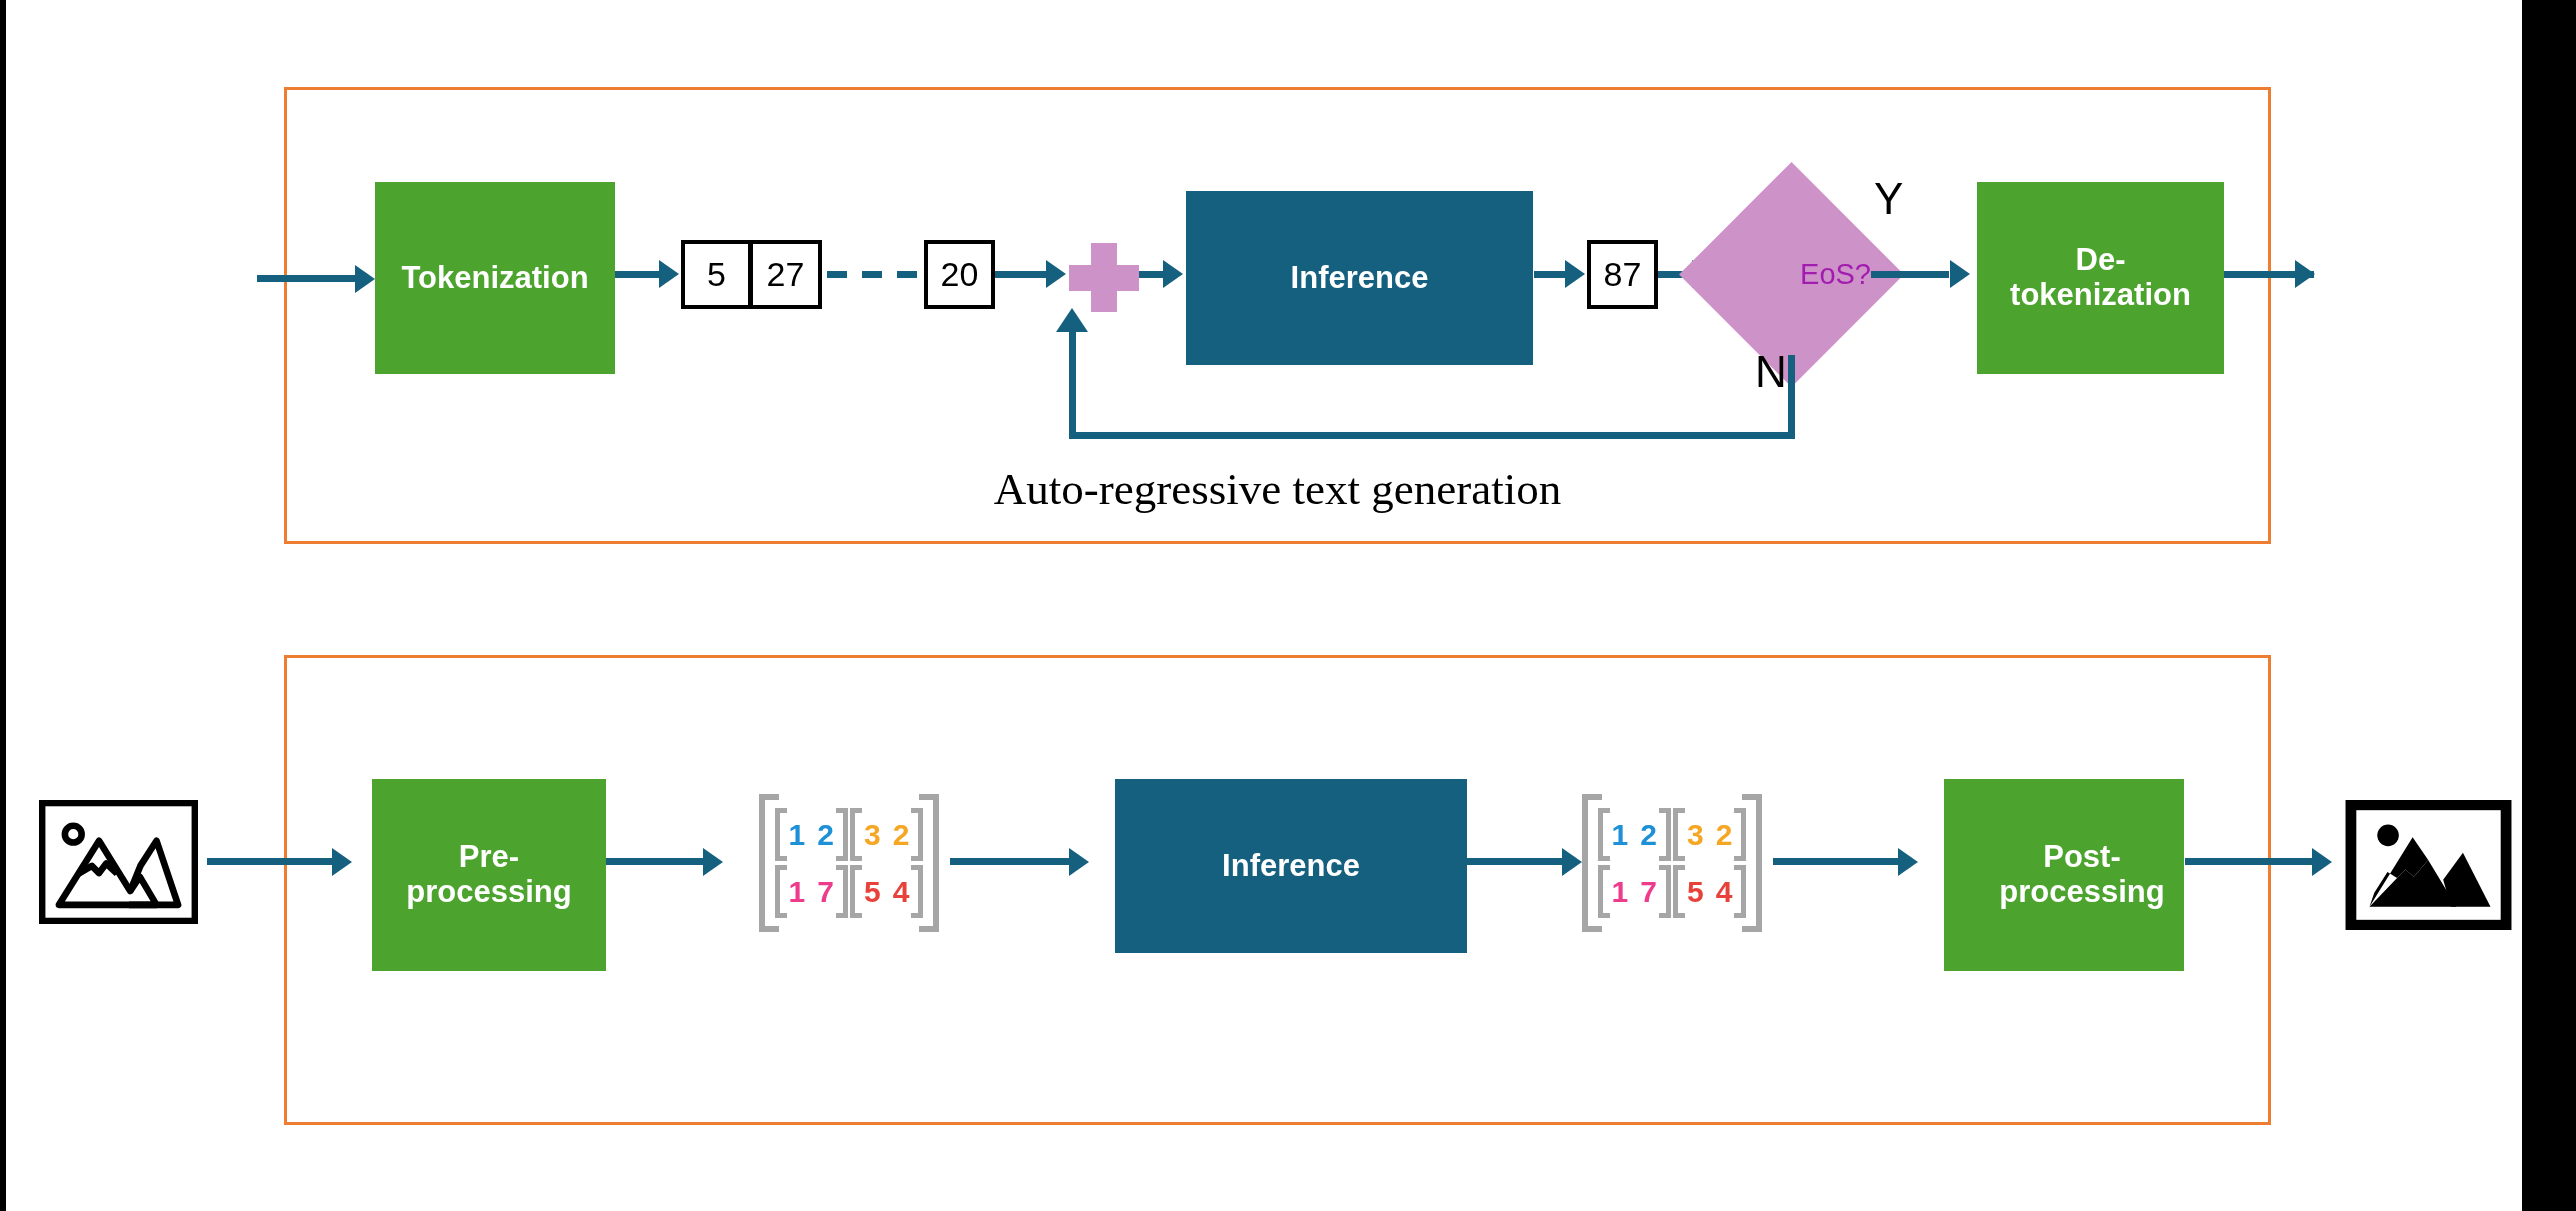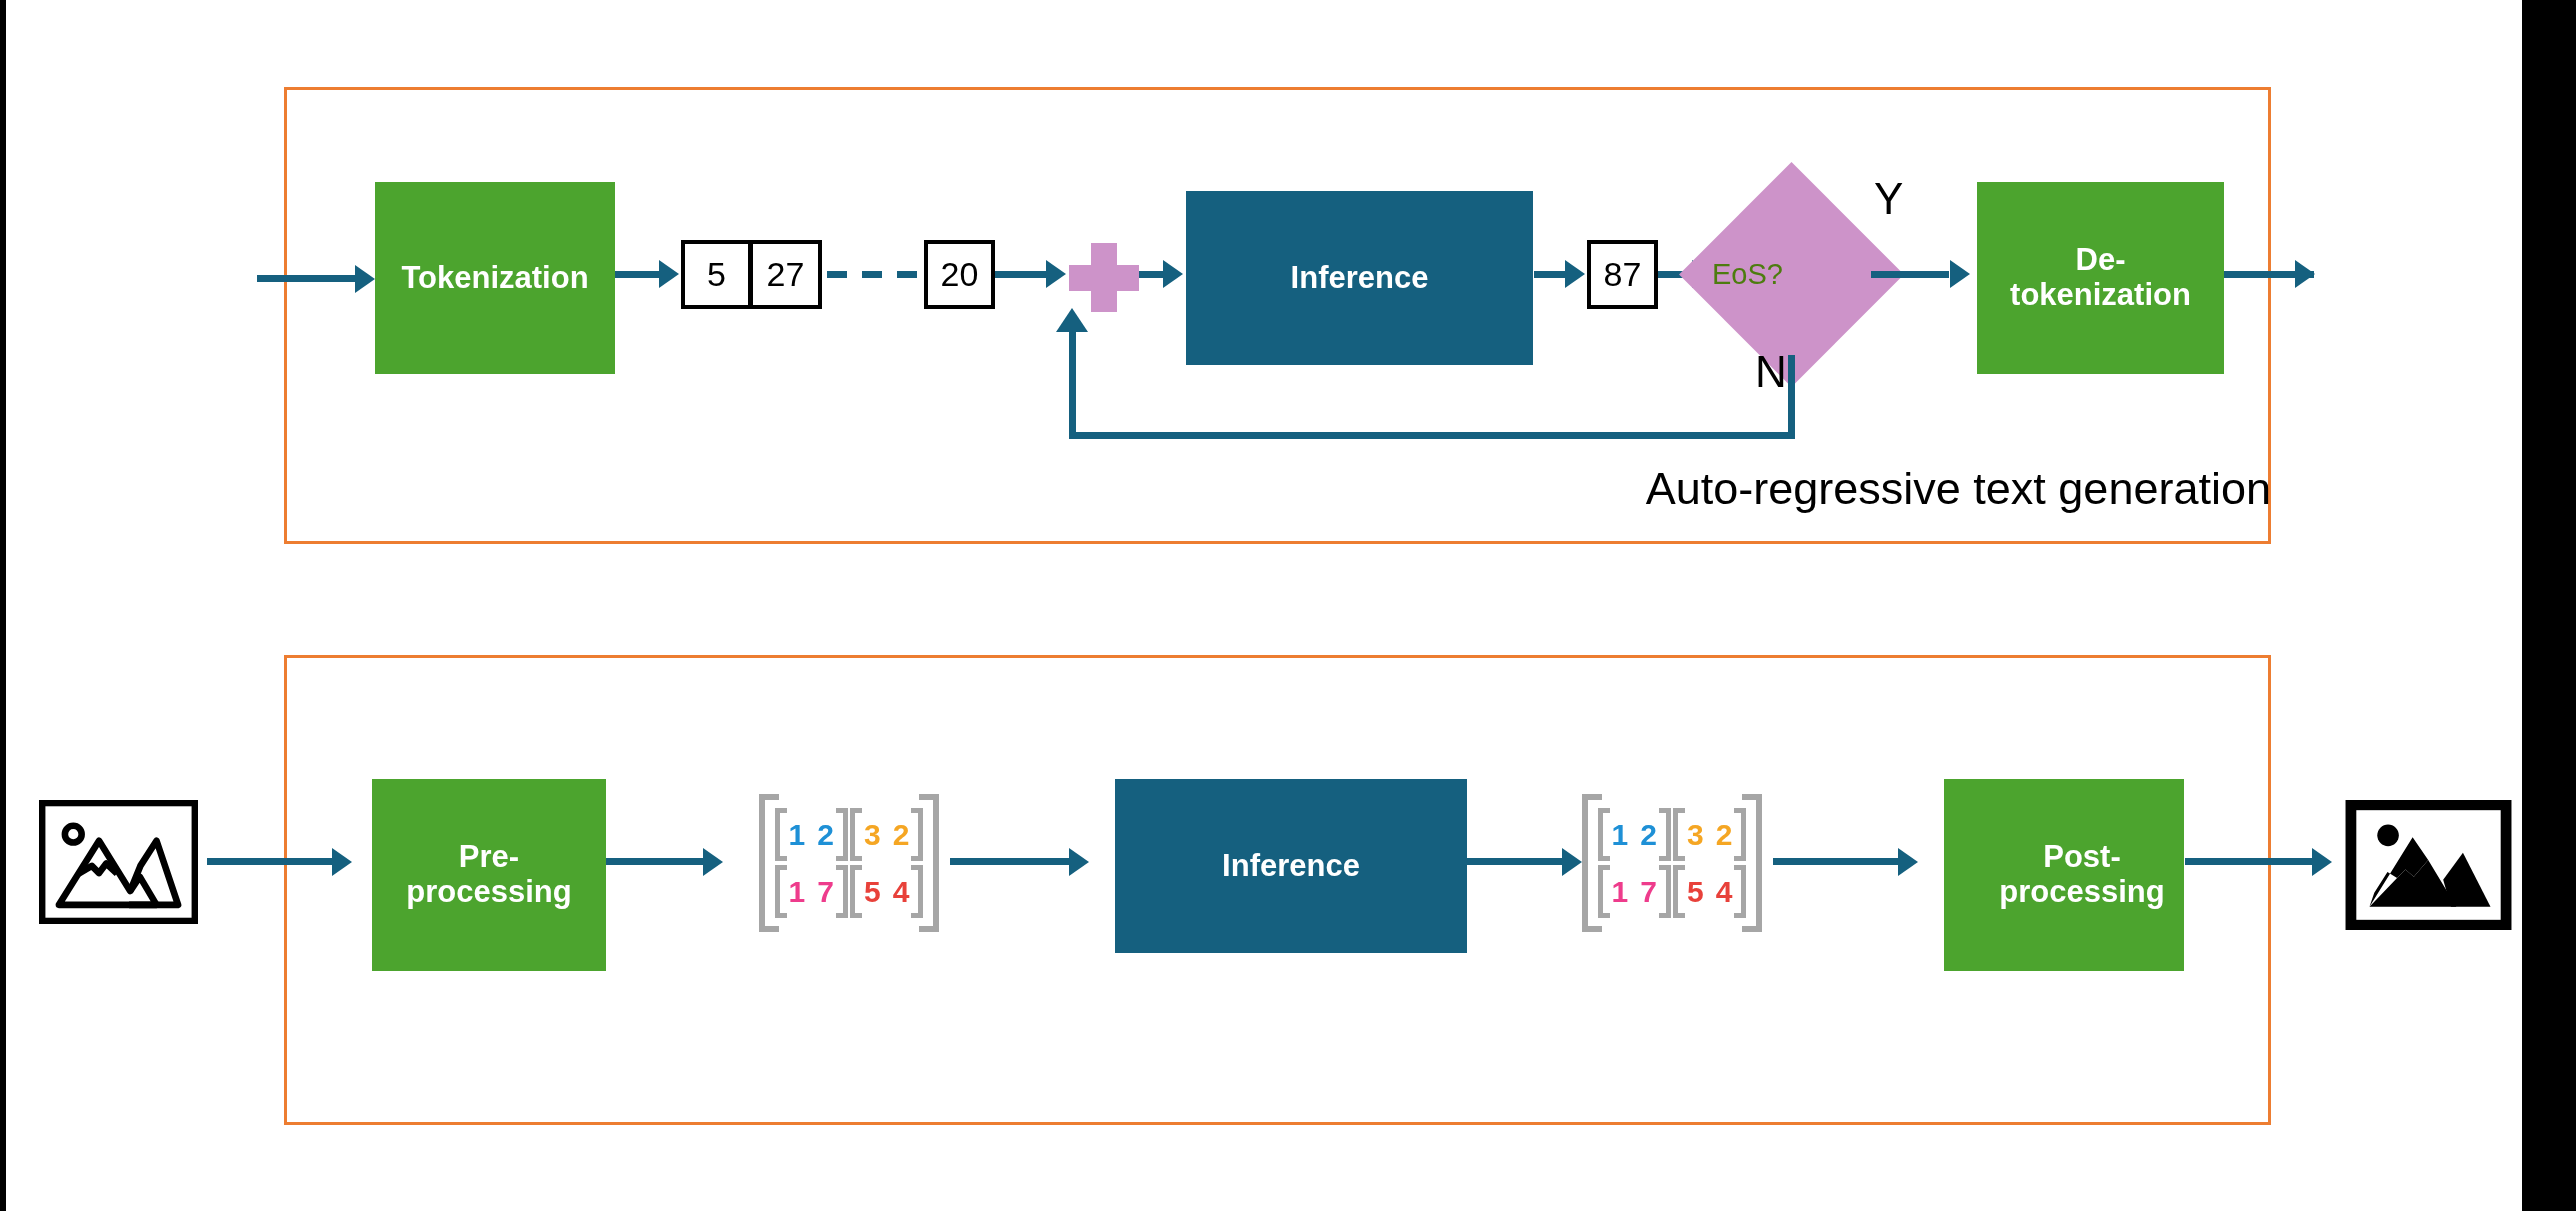--- a/index.html
+++ b/index.html
@@ -5,22 +5,22 @@
   html,body{margin:0;padding:0;background:#000;}
   body{width:2576px;height:1212px;position:relative;overflow:hidden;
        font-family:"Liberation Sans", sans-serif;}
 
   #canvas{position:absolute;left:6px;top:0;width:2516px;height:1212px;background:#ffffff;}
 
   .panel{position:absolute;border:3.6px solid var(--orange,#ED7D31);box-sizing:border-box;background:transparent;}
   #panel-top{left:278px;top:87px;width:1987px;height:457px;}
   #panel-bottom{left:278px;top:655px;width:1987px;height:470px;}
 
-  .caption{position:absolute;text-align:right;color:#000;font-size:45px;white-space:nowrap;
-           font-family:Liberation Sans, sans-serif;}
+  .caption{position:absolute;text-align:center;color:#000;font-size:45px;white-space:nowrap;
+           font-family:Liberation Serif, serif;}
   #caption-top{left:278px;top:463px;width:1987px;}
   #caption-bottom{left:278px;top:1027px;width:1987px;}
 
   
   .procbox{position:absolute;display:flex;align-items:center;justify-content:center;
            color:#ffffff;font-weight:bold;text-align:center;line-height:1.12;box-sizing:border-box;}
   .green{background:#4CA42E;}
   .blue{background:#15607F;}
 
   #box-tokenization{left:369px;top:182px;width:240px;height:192px;font-size:31px;}
@@ -46,21 +46,21 @@
   
   #plus{position:absolute;left:1063px;top:243px;width:70px;height:69px;}
   #plus .bar-h{position:absolute;left:0;top:21.6px;width:70px;height:26px;background:#CD93C9;}
   #plus .bar-v{position:absolute;left:22px;top:0;width:26px;height:69px;background:#CD93C9;}
 
   
   #diamond{position:absolute;left:1706px;top:195px;width:159px;height:159px;}
   #diamond .shape{position:absolute;left:0;top:0;width:100%;height:100%;
        background:#CD93C9;transform:rotate(45deg);}
   #diamond .txt{position:absolute;left:0;top:0;width:100%;height:100%;
-       display:flex;align-items:center;justify-content:flex-start;color:#4d7c0f;font-size:29px;}
+       display:flex;align-items:center;justify-content:flex-end;color:#a21caf;font-size:29px;}
 
   .yn{position:absolute;color:#000;font-size:44px;}
   #label-Y{left:1868px;top:174px;}
   #label-N{left:1749px;top:347px;}
 
   
   .iotext{position:absolute;color:#000;font-size:40px;line-height:1.25;}
   #input-text{left:24px;top:227px;width:216px;}
   #output-text{left:2317px;top:227px;width:228px;}
 

